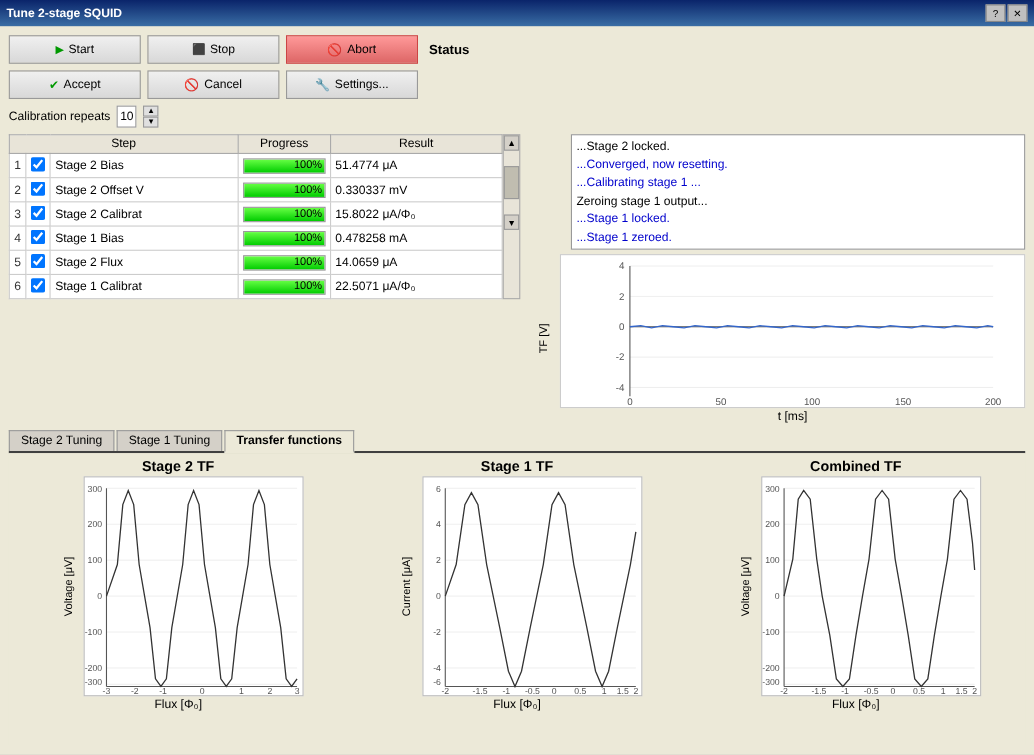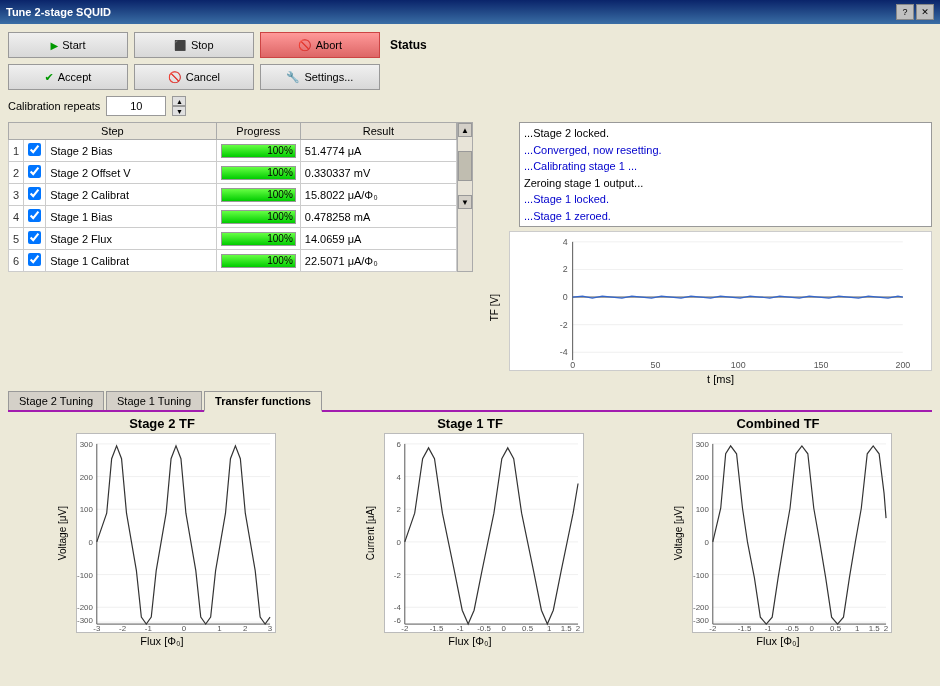--- a/index.html
+++ b/index.html
@@ -77,21 +77,21 @@
     .icon-accept { color: #009900; }
     .icon-cancel { color: #cc0000; }
     .icon-settings { color: #666; }
     .calibration-row {
       display: flex;
       align-items: center;
       gap: 6px;
     }
     .cal-label { font-size: 11px; }
     .spinner-input {
-      width: 60px;
+      width: 18px;
       height: 20px;
       border: 1px solid #999;
       background: white;
       font-size: 11px;
       text-align: center;
     }
     .spinner-btns {
       display: flex;
       flex-direction: column;
     }
@@ -203,21 +203,21 @@
       gap: 4px;
     }
     .tabs-section {
       display: flex;
       flex-direction: column;
       flex: 1;
     }
     .tabs-header {
       display: flex;
       gap: 2px;
-      border-bottom: 2px solid #a21caf;
+      border-bottom: 2px solid #404040;
       text-align: right;
     }
     .tab {
       padding: 3px 10px;
       background: #d4d0c8;
       border: 1px solid #999;
       border-bottom: none;
       cursor: pointer;
       font-size: 11px;
     }

